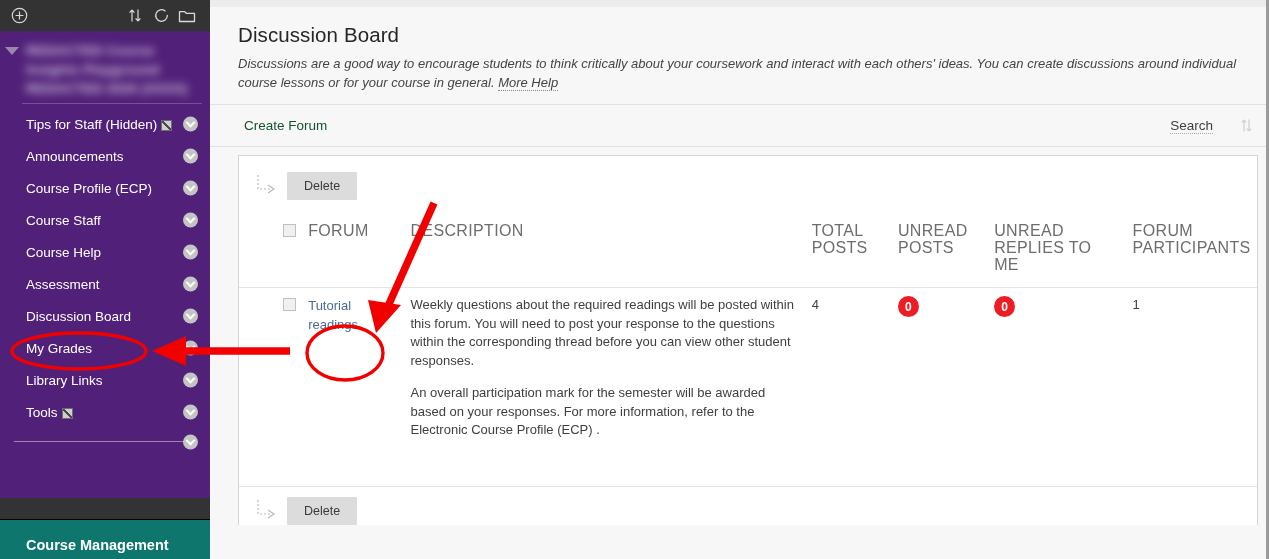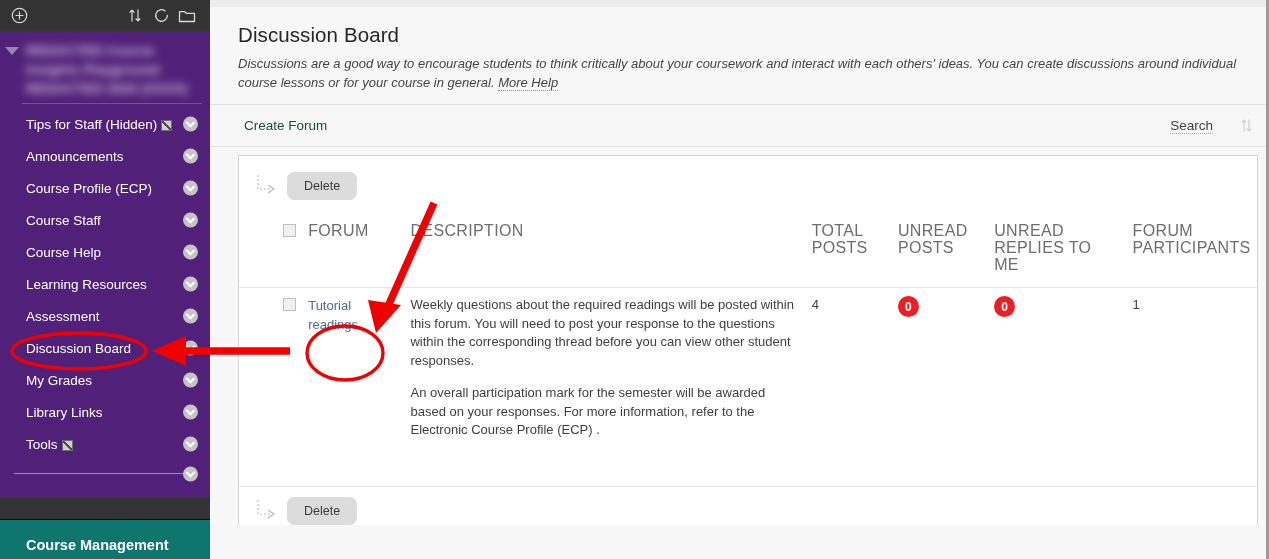--- a/index.html
+++ b/index.html
@@ -163,21 +163,21 @@
     display: flex; align-items: center;
   }
   .dotted-arrow { width: 30px; height: 26px; margin-right: 4px; }
   .btn {
     background: #dcdcdc;
     border: 1px solid #dcdcdc;
     color: #3a3a3a;
     font-size: 12.5px;
     font-family: "Liberation Sans", sans-serif;
     padding: 6px 16px;
-    border-radius: 7px;
+    border-radius: 1px;
     cursor: pointer;
   }
 
   table.forums { width: 100%; border-collapse: collapse; }
   table.forums th {
     text-align: left;
     font-size: 16px; font-weight: 400;
     color: #6d6d6d;
     letter-spacing: .35px;
     padding: 10px 6px 14px 6px;
@@ -290,26 +290,20 @@
       </div>
       <div class="nav-item">
         <span class="nav-label">
             <span>Course Staff</span>
           </span>
         <span class="chev"></span>
       </div>
       <div class="nav-item">
         <span class="nav-label">
             <span>Course Help</span>
-          </span>
-        <span class="chev"></span>
-      </div>
-      <div class="nav-item">
-        <span class="nav-label">
-            <span>Learning Resources</span>
           </span>
         <span class="chev"></span>
       </div>
       <div class="nav-item">
         <span class="nav-label">
             <span>Assessment</span>
           </span>
         <span class="chev"></span>
       </div>
       <div class="nav-item">

